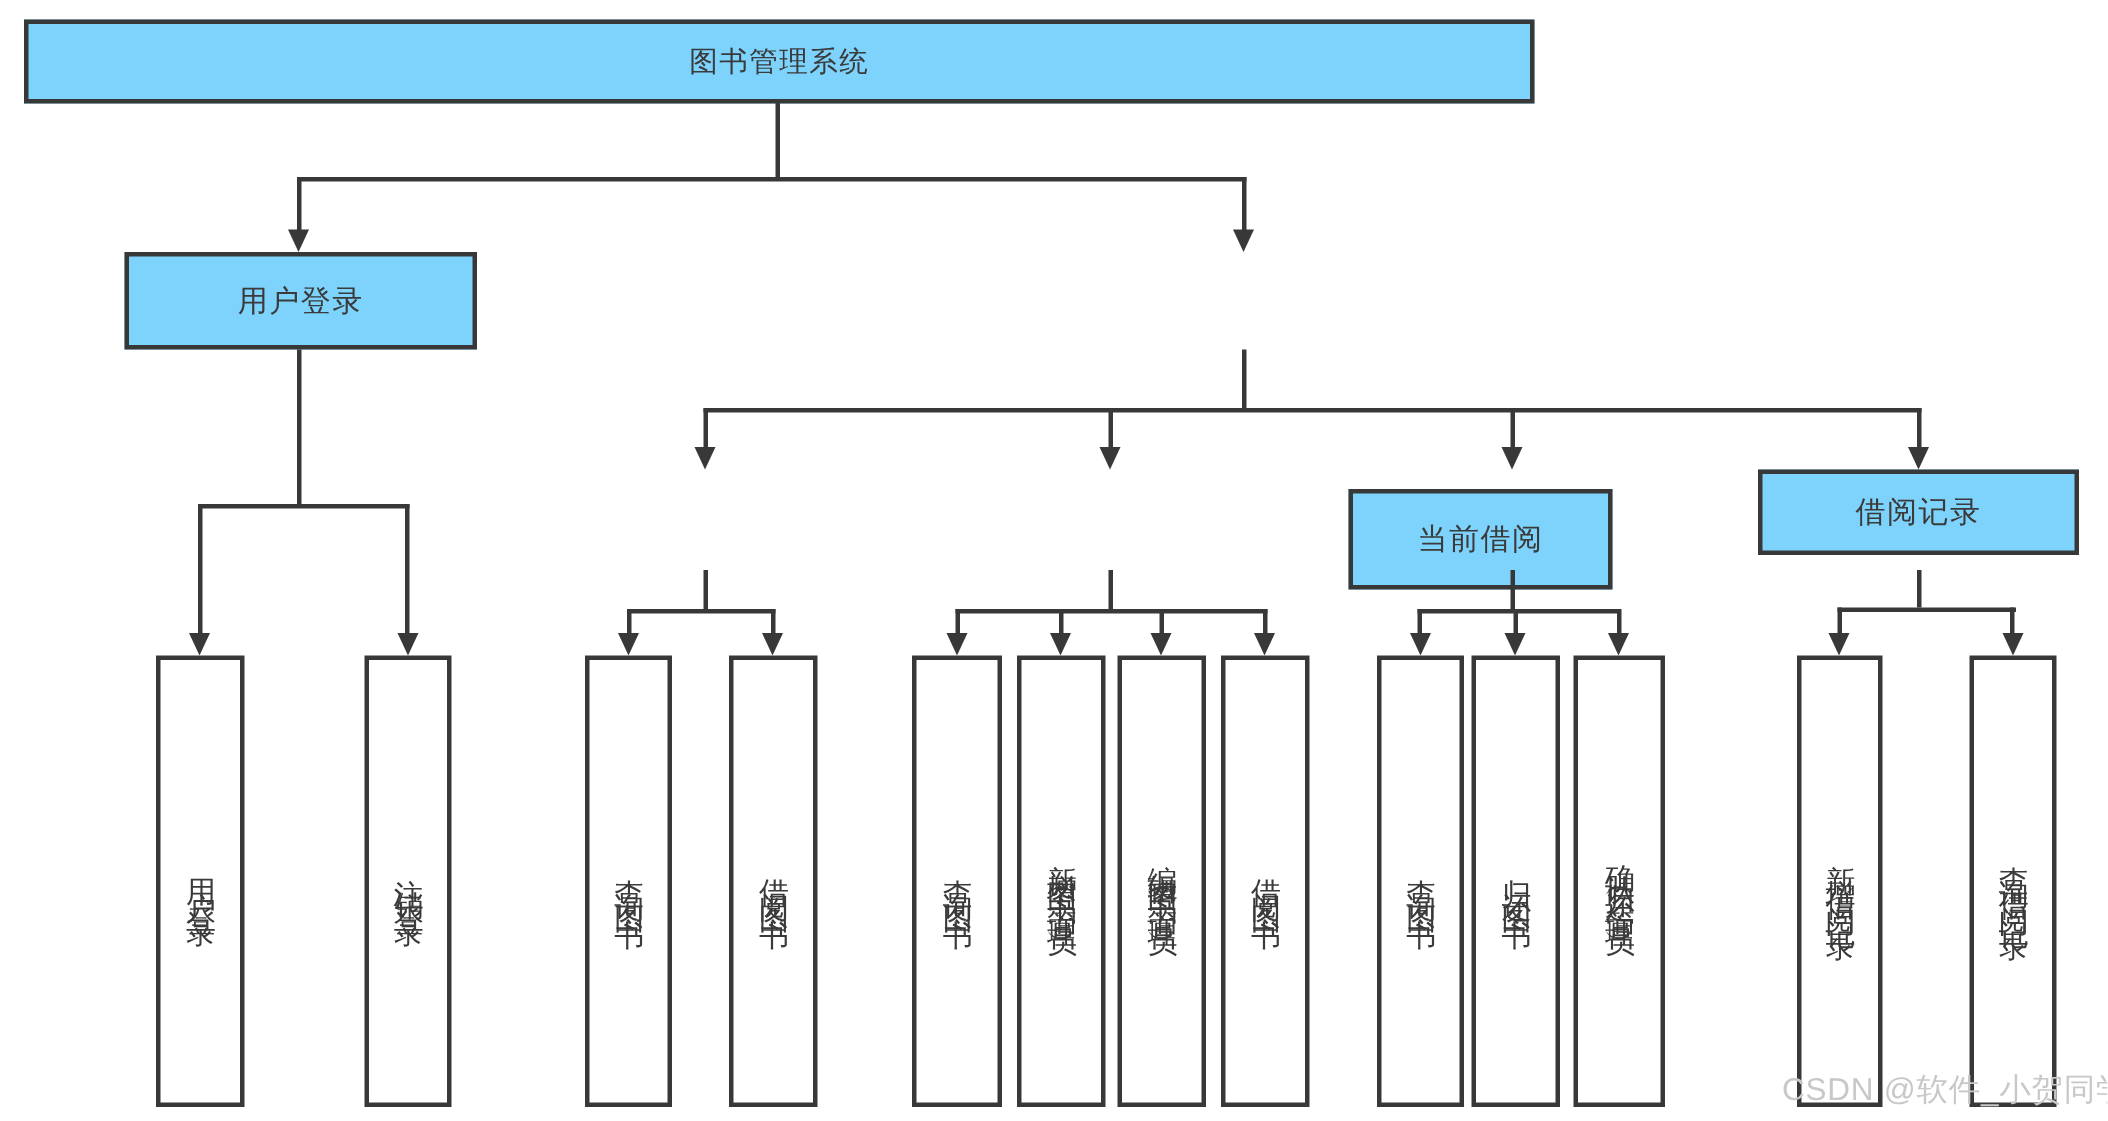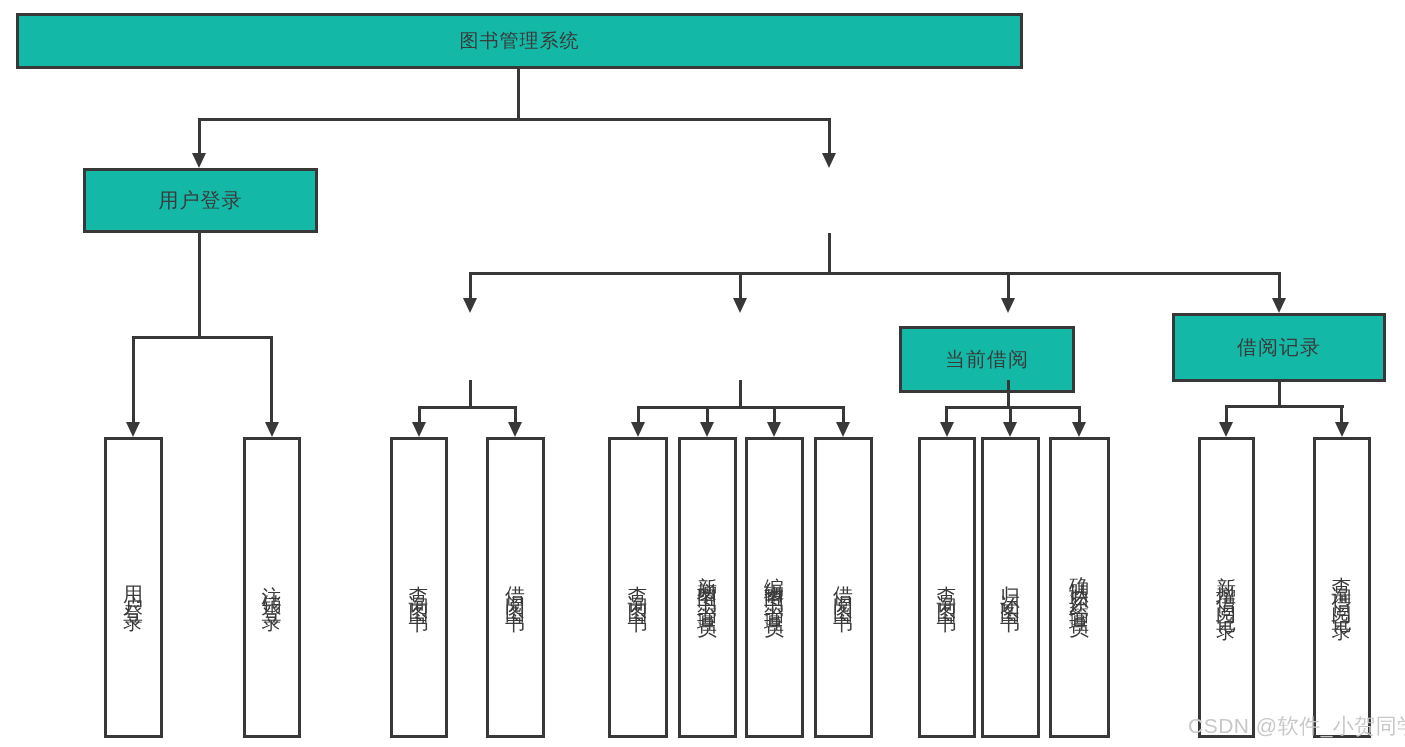--- a/index.html
+++ b/index.html
@@ -8,21 +8,21 @@
     width:1405px;height:747px;
     background:#ffffff;
     font-family:"Liberation Sans", sans-serif;
     color:#3a3a3a;
     overflow:hidden;
   }
   .box{
     position:absolute;
     box-sizing:border-box;
     border:3px solid #383838;
-    background:#14b8a6;
+    background:#7dd3fc;
     display:flex;
     align-items:center;
     justify-content:center;
     font-size:20px;
     color:#3a3a3a;
     letter-spacing:1px;
     text-align:right;
   }
   .rootbox{font-size:19px;}
   .vbox{
@@ -95,21 +95,21 @@
   <div class="vline" style="left:739px;top:272px;height:28px;"></div>
   <div class="arrow" style="left:733px;top:298px;"></div>
   <div class="vline" style="left:1007px;top:272px;height:28px;"></div>
   <div class="arrow" style="left:1001px;top:298px;"></div>
   <div class="vline" style="left:1278px;top:272px;height:28px;"></div>
   <div class="arrow" style="left:1272px;top:298px;"></div>
 
   <div class="box" style="left:899px;top:326px;width:176px;height:67px;">
     <span>当前借阅</span>
   </div>
-  <div class="box" style="left:1172px;top:313px;width:214px;height:69px;">
+  <div class="box" style="left:1172px;top:313px;width:214px;height:57px;">
     <span>借阅记录</span>
   </div>
 
   <div class="vline" style="left:469px;top:380px;height:26px;"></div>
   <div class="hline" style="left:418px;top:406px;width:99px;"></div>
   <div class="vline" style="left:418px;top:406px;height:18px;"></div>
   <div class="arrow" style="left:412px;top:422px;"></div>
   <div class="vline" style="left:514px;top:406px;height:18px;"></div>
   <div class="arrow" style="left:508px;top:422px;"></div>
 

